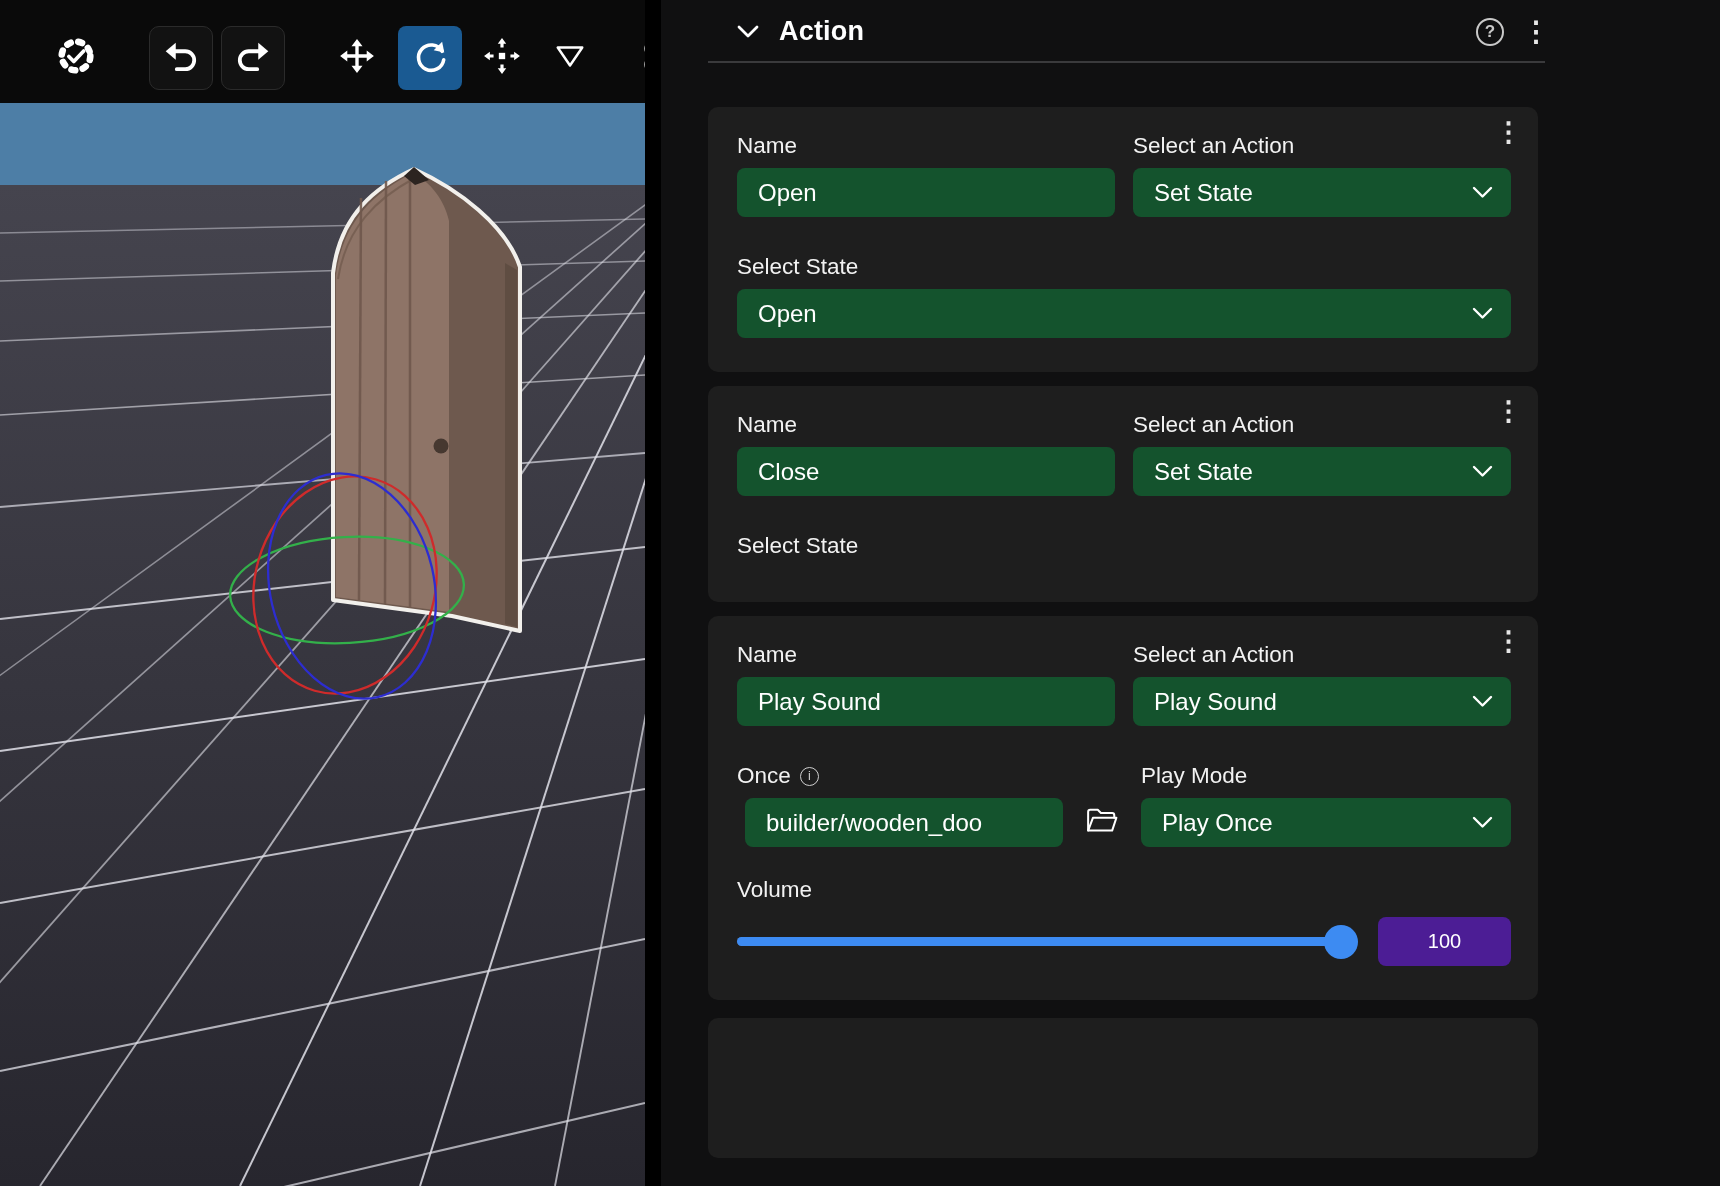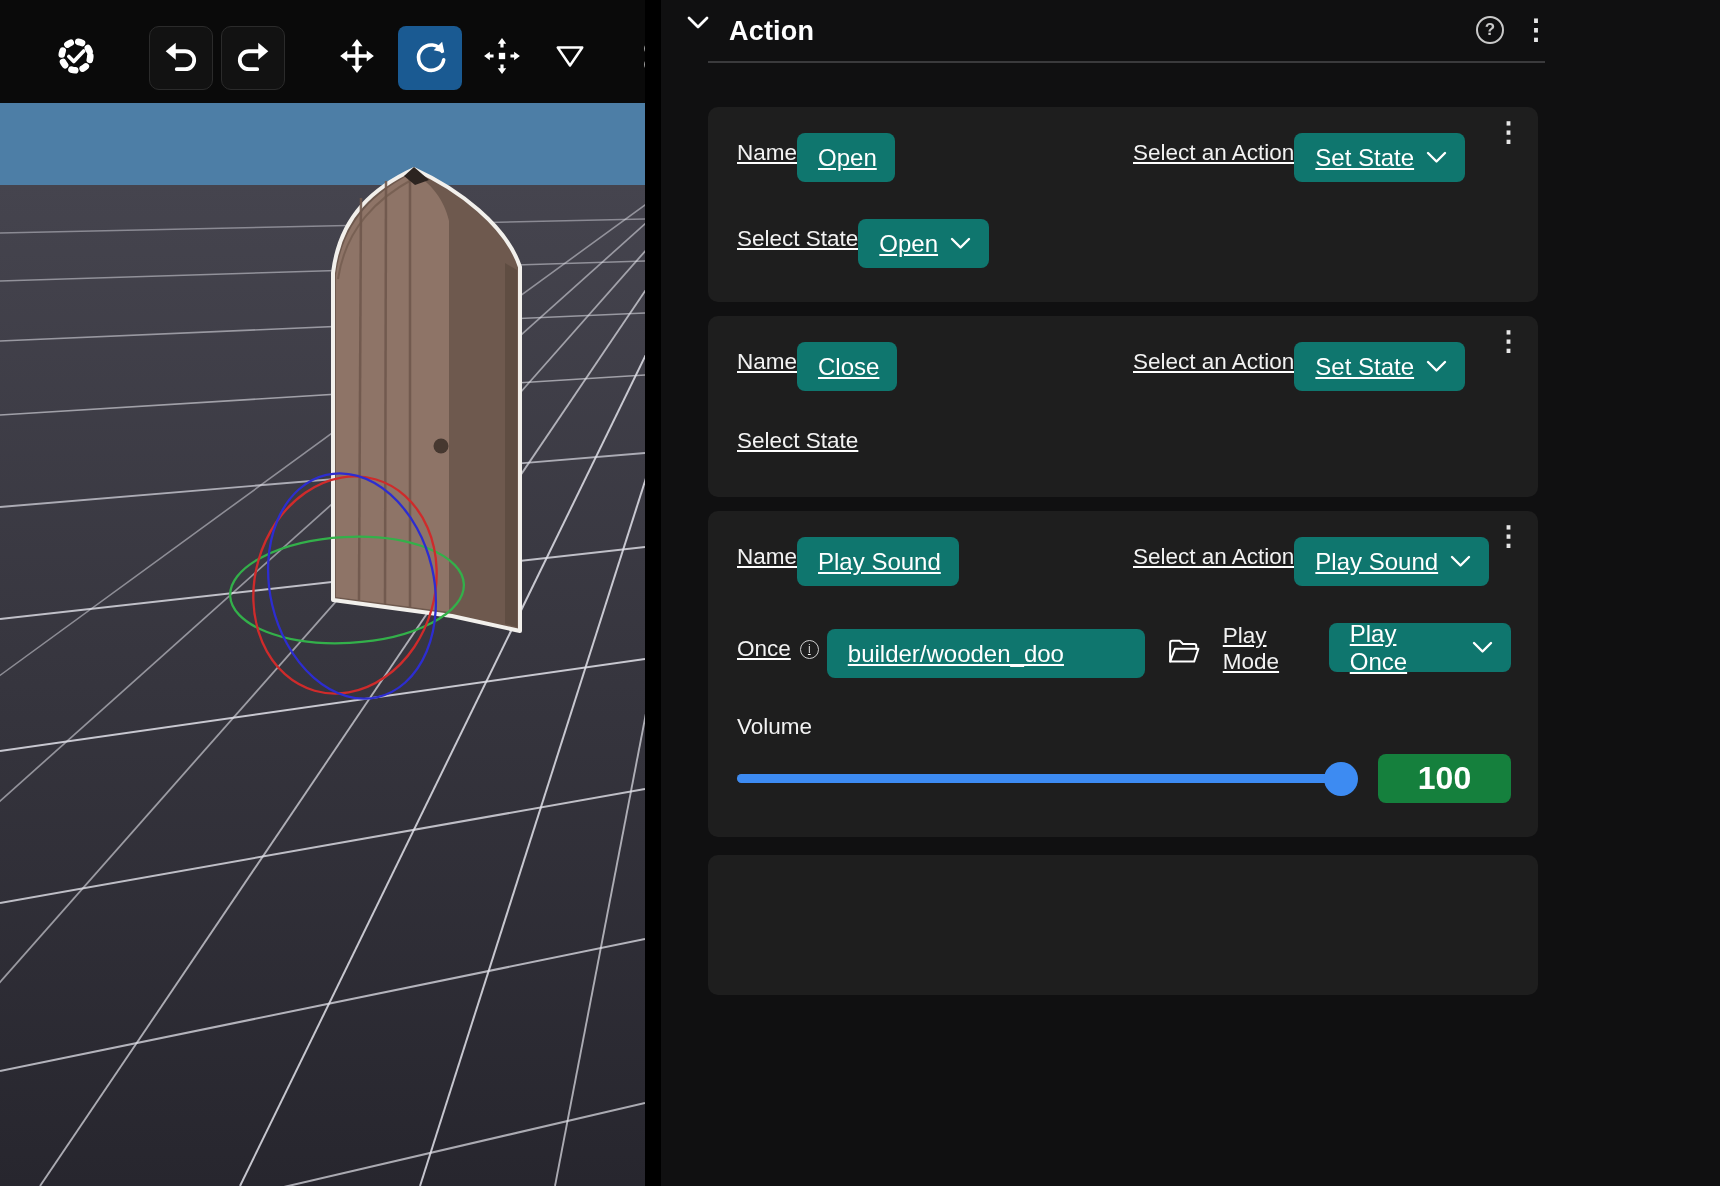--- a/index.html
+++ b/index.html
@@ -14,61 +14,61 @@
           display:flex; align-items:center; justify-content:center; cursor:pointer; }
   .tbtn.boxed { background:#121212; border:1px solid #2b2b2b; }
   .tbtn.selected { background:#1a5a92; border-radius:8px; }
   .scene-svg { display:block; }
 
   
   .gap-strip { width:16px; flex:none; background:#000; }
 
   
   .panel { flex:1; background:#101011; position:relative; overflow:hidden; }
-  .panel-header { display:flex; padding:16px 170px 14px 26px; }
+  .panel-header { display:flex; align-items:center; padding:16px 170px 14px 76px; }
   .hdr-chevron { display:flex; margin-right:20px; cursor:pointer; }
   .panel-title { font-size:27px; font-weight:600; letter-spacing:.2px; color:#fff; }
   .hdr-spacer { flex:1; }
   .help-circle { width:28px; height:28px; border:2px solid #c9c9c9; border-radius:50%;
     color:#c9c9c9; font-size:17px; font-weight:700; display:flex; align-items:center;
     justify-content:center; cursor:pointer; }
   .hdr-kebab { margin-left:18px; font-size:28px; font-weight:700; color:#e6e6e6;
     line-height:1; cursor:pointer; }
   .header-divider { height:2px; background:#3a3a3c; margin-left:47px; width:837px; }
 
   .card { position:relative; width:830px; margin-left:47px; margin-top:14px;
     background:#1e1e1e; border-radius:10px; padding:26px 27px 34px 29px; }
   .card.first { margin-top:44px; }
   .card-kebab { position:absolute; top:12px; right:16px; font-size:27px; font-weight:700;
     color:#e6e6e6; line-height:1; cursor:pointer; }
   .grid2 { display:grid; grid-template-columns:1fr 1fr; column-gap:18px; }
-  .fld { display:flex; flex-direction:row;text-decoration:underline; }
+  .fld { display:flex; flex-direction:column; }
   .fld label { font-size:22.5px; color:#f2f2f2; margin-bottom:9px; display:flex; align-items:center; }
-  .input, .select { height:49px; background:#0f766e; border-radius:8px; display:flex;
+  .input, .select { height:49px; background:#14532d; border-radius:8px; display:flex;
     align-items:center; padding:0 18px 0 21px; font-size:24px; font-weight:500; color:#fff;
     cursor:pointer; }
   .select { justify-content:space-between; }
   .select svg { flex:none; margin-left:12px; }
   .row { margin-top:37px; }
   .path-line { display:flex; align-items:center; gap:18px;padding-left:8px; }
   .input.path { width:318px; flex:none; }
   .icon-btn { width:42px; height:42px; display:flex; align-items:center; justify-content:center;
     cursor:pointer; }
   .info-dot { width:19px; height:19px; border:1.6px solid #cfcfcf; border-radius:50%;
     color:#cfcfcf; font-size:12.5px; display:inline-flex; align-items:center;
     justify-content:center; margin-left:9px; cursor:pointer; }
   .vol-label { font-size:22.5px; color:#f2f2f2; margin-top:30px; }
   .vol-row { display:flex; align-items:center; gap:22px; margin-top:14px; }
   .slider { flex:1; height:36px; display:flex; align-items:center; position:relative; cursor:pointer; }
   .track { position:relative; width:100%; height:9px; border-radius:5px; background:#4a4a4a; }
   .fill { position:absolute; left:0; top:0; height:100%; border-radius:5px; background:#3d8bf2; }
   .thumb { position:absolute; right:-2px; top:50%; transform:translateY(-50%);
     width:34px; height:34px; border-radius:50%; background:#3d8bf2; cursor:grab; }
-  .valbox { width:133px; height:49px; flex:none; background:#15803d; border-radius:8px;
-    display:flex; align-items:center; justify-content:center; font-size:32px; font-weight:700; }
+  .valbox { width:133px; height:49px; flex:none; background:#4c1d95; border-radius:8px;
+    display:flex; align-items:center; justify-content:center; font-size:20px; font-weight:400; }
   .card.partial { height:140px; margin-top:18px; }
 </style>
 </head>
 <body>
 
 <div class="app">
 
   <div class="viewport">
     <div class="toolbar">
 

